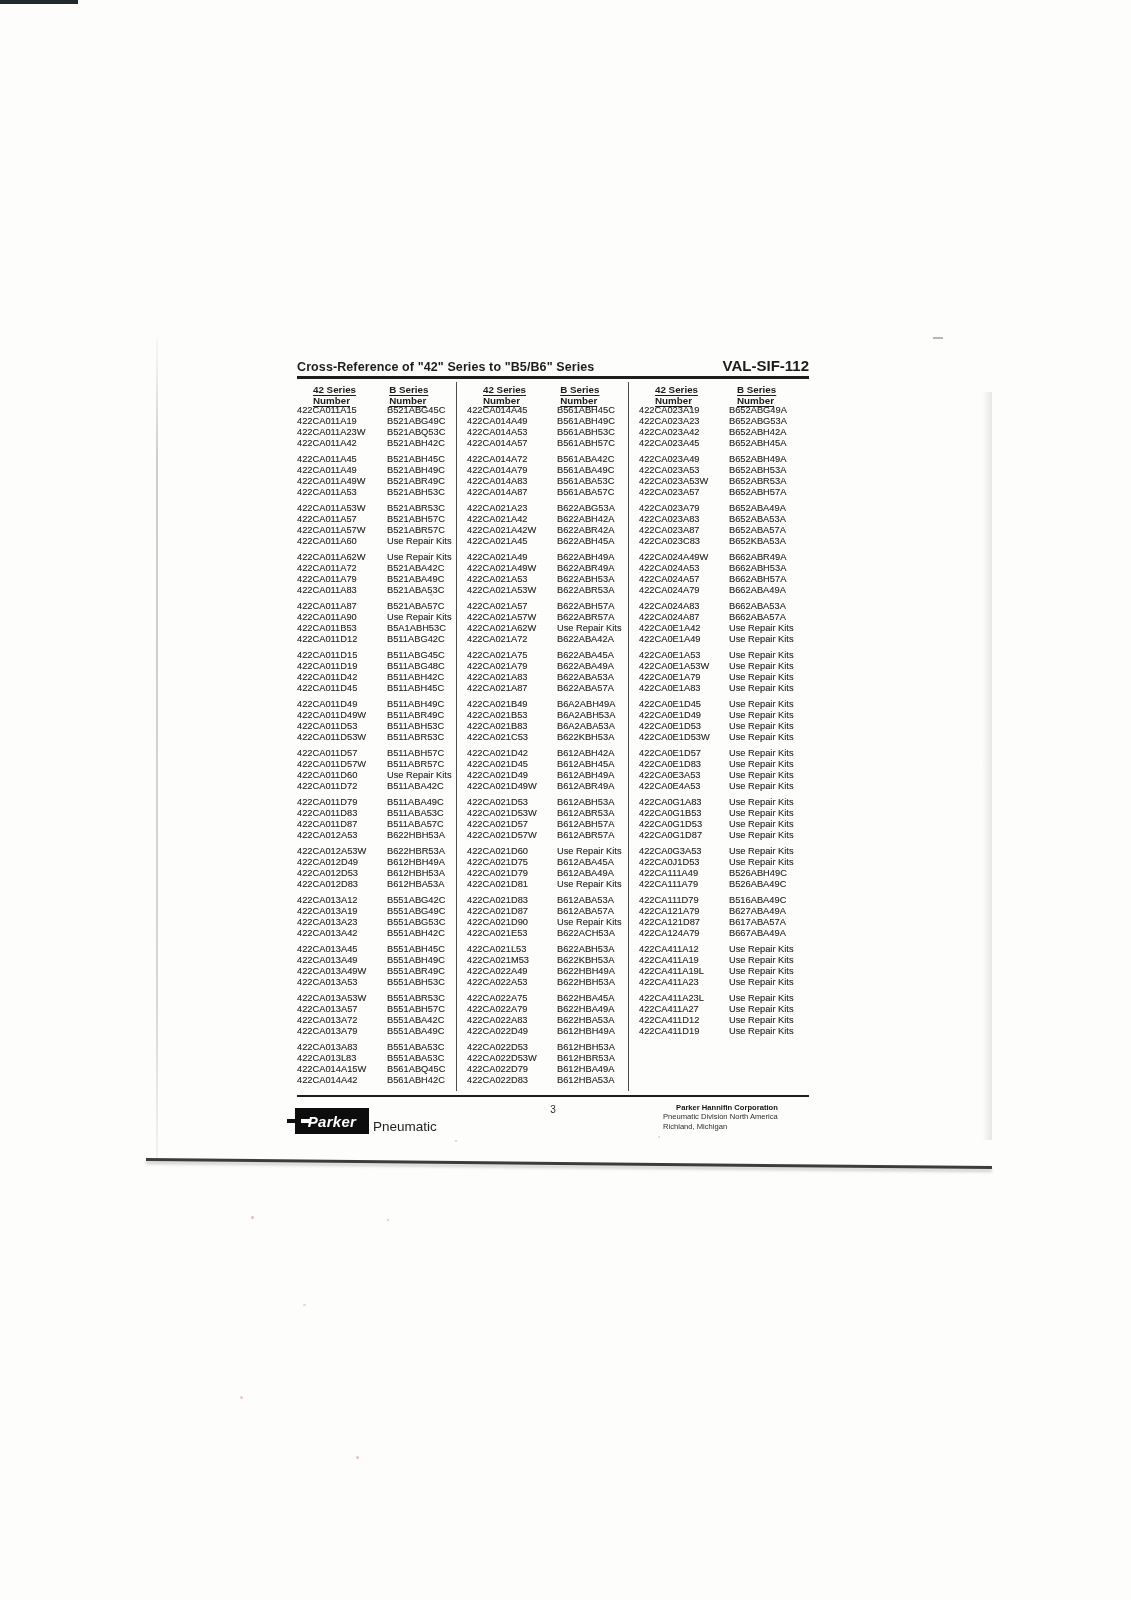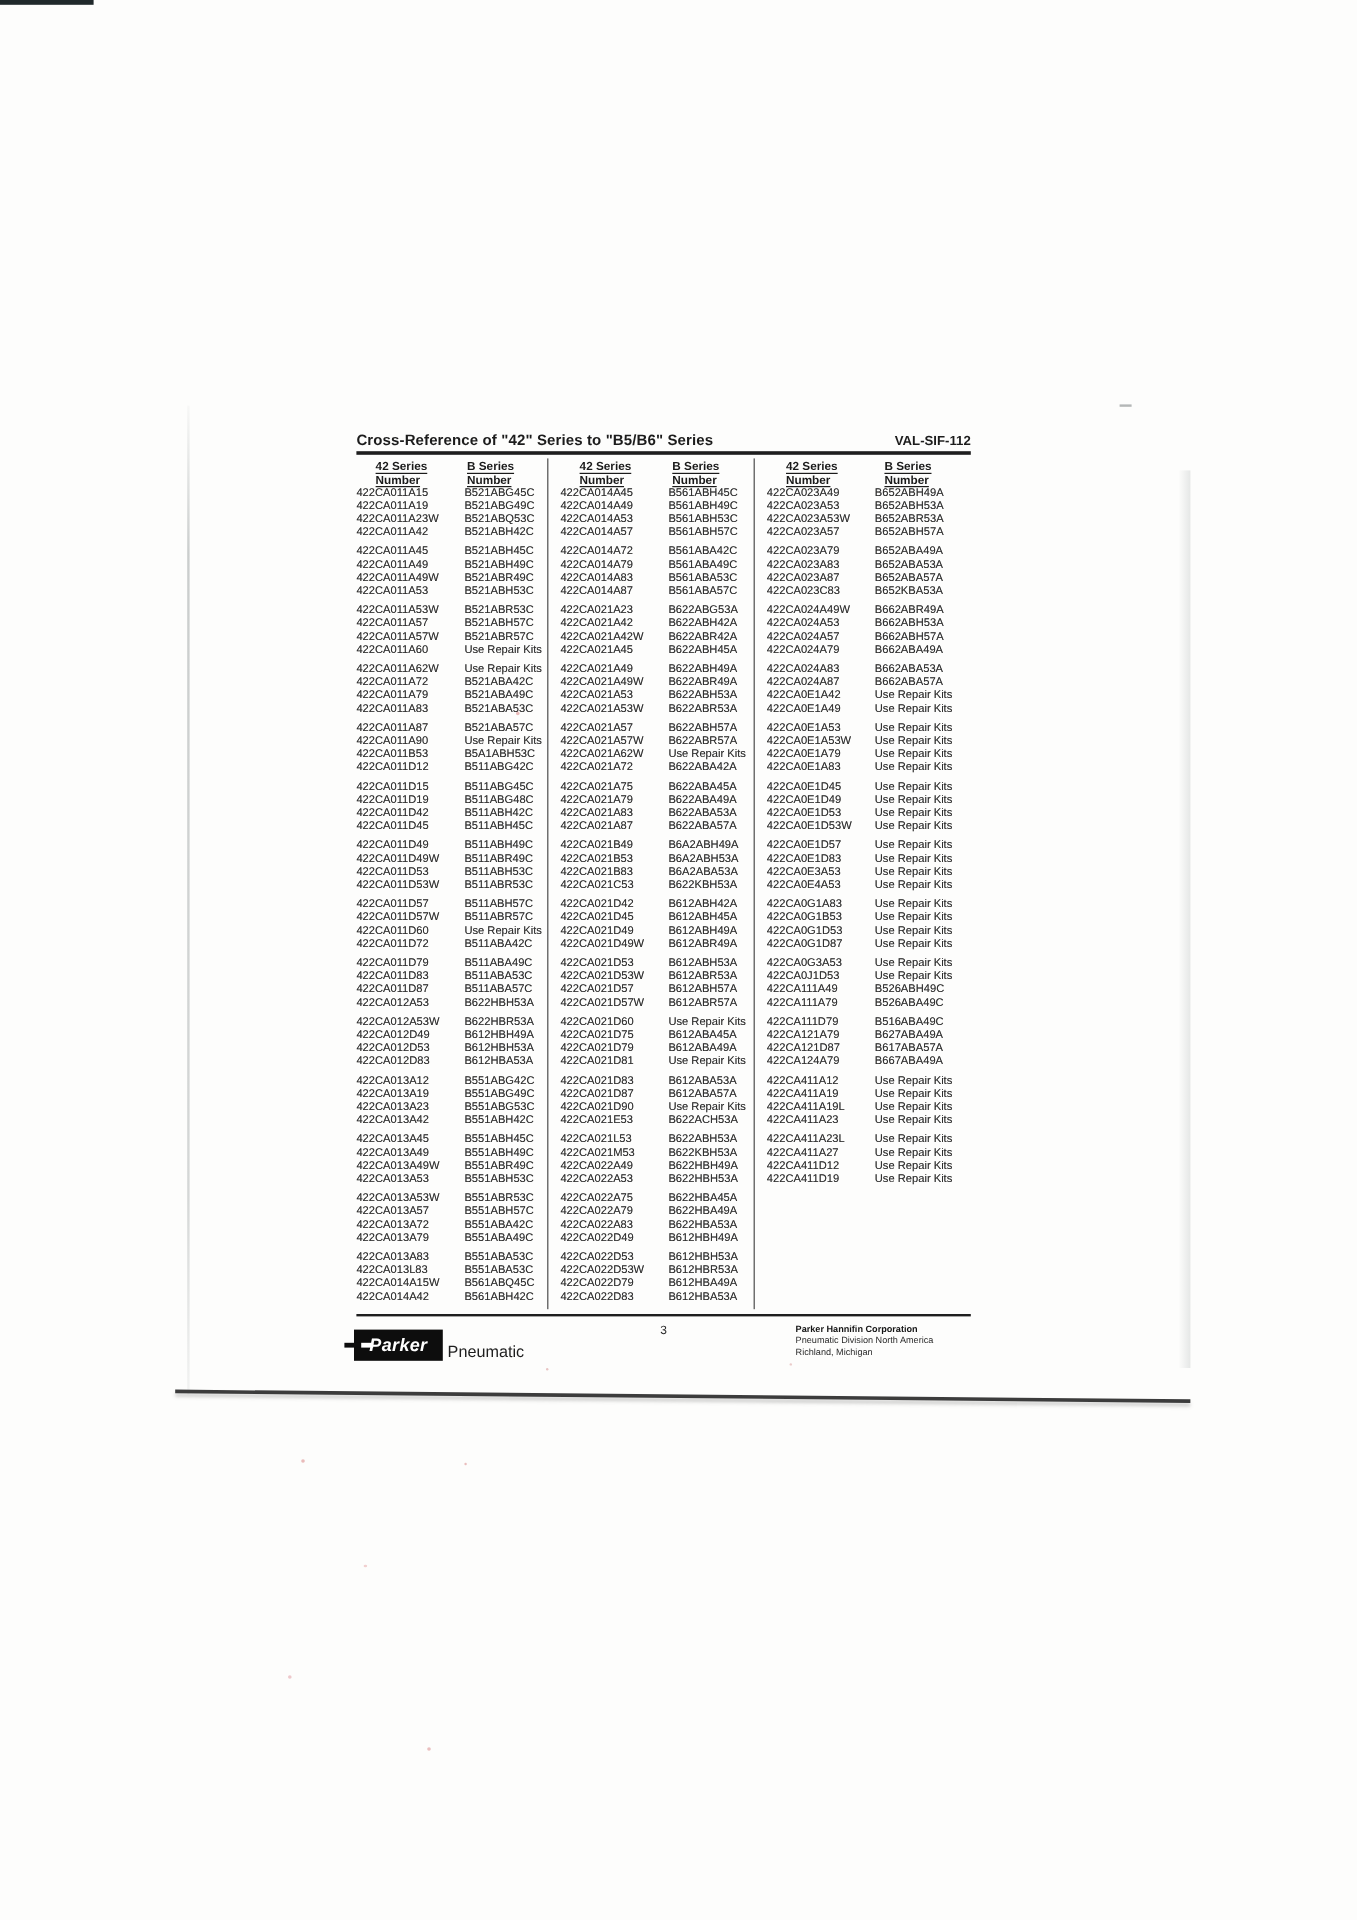--- a/index.html
+++ b/index.html
@@ -19,21 +19,21 @@
   .page-right-shade { position:absolute; left:982px; top:392px; width:10px; height:748px;
                 background:linear-gradient(to right, rgba(190,195,195,.0), rgba(185,190,190,.35)); }
   .speck { position:absolute; border-radius:50%; }
   .dash-mark { position:absolute; left:933px; top:337px; width:10px; height:2px; background:rgba(120,125,125,.55); }
 
   
   .content { position:absolute; left:297px; top:354px; width:512px; }
 
   .title-row { display:flex; justify-content:space-between; align-items:flex-end; height:20px; }
   .doc-title { font-size:12.5px; font-weight:bold; color:#1c1c1c; letter-spacing:.1px; }
-  .doc-code  { font-size:11px; font-weight:bold; color:#1c1c1c; }
+  .doc-code  { font-size:15px; font-weight:bold; color:#1c1c1c; }
   .rule-thick { height:2.5px; background:#1e1e1e; margin-top:2px; }
 
   .table-wrap { display:flex; margin-top:3px; }
   .colgroup { width:159px; }
   .colgroup + .colgroup { border-left:1.2px solid #4c4c4c; padding-left:10px; }
   .colgroup:nth-child(2) { width:172px; }
   .colgroup:nth-child(3) { width:181px; }
 
   .colhead { display:flex; height:15px; margin-top:2px; margin-bottom:6px;margin-left:16px; }
   .colhead span { font-size:9.8px; font-weight:bold; color:#1b1b1b;
@@ -52,21 +52,21 @@
   .page-num { position:absolute; left:0; right:0; top:3px; text-align:center; font-size:10px; color:#2a2a2a; }
   .logo-row { position:absolute; left:-2px; top:7px; display:flex; align-items:flex-end; }
   .parker-box { background:#0d0d0d; color:#ffffff; width:74px; height:26px;
                 display:flex; align-items:center; justify-content:center;
                 font-weight:bold; font-style:italic; font-size:15px; letter-spacing:.3px;
                 position:relative; }
   .parker-box::before { content:""; position:absolute; left:-8px; top:11px; width:16px; height:4px; background:#0d0d0d; }
   .parker-box .tick { position:absolute; left:6px; top:11px; width:10px; height:3.5px; background:#ffffff; }
   .logo-suffix { font-size:13.5px; color:#1e1e1e; margin-left:4px; }
   .corp-block { position:absolute; left:366px; top:2px; font-size:7.6px; line-height:9.4px; color:#2c2c2c; }
-  .corp-block .corp-name { font-weight:bold; color:#151515; }
+  .corp-block .corp-name { font-weight:bold; color:#151515;text-align:right; }
 </style>
 </head>
 <body>
 
 <div class="scan-page">
 
   <div class="corner-strip"></div>
   <div class="spine-line"></div>
 
   <div class="content">
@@ -597,20 +597,38 @@
               </div>
             </div>
           </div>
       </div>
       <div class="colgroup">
         <div class="colhead">
           <span class="h42">42 Series Number</span>
           <span class="hb">B Series Number</span>
         </div>
         <div class="colbody">
+            <div class="group">
+              <div class="row">
+                <span class="c42">422CA023A19</span>
+                <span class="cb">B652ABG49A</span>
+              </div>
+              <div class="row">
+                <span class="c42">422CA023A23</span>
+                <span class="cb">B652ABG53A</span>
+              </div>
+              <div class="row">
+                <span class="c42">422CA023A42</span>
+                <span class="cb">B652ABH42A</span>
+              </div>
+              <div class="row">
+                <span class="c42">422CA023A45</span>
+                <span class="cb">B652ABH45A</span>
+              </div>
+            </div>
             <div class="group">
               <div class="row">
                 <span class="c42">422CA023A49</span>
                 <span class="cb">B652ABH49A</span>
               </div>
               <div class="row">
                 <span class="c42">422CA023A53</span>
                 <span class="cb">B652ABH53A</span>
               </div>
               <div class="row">

